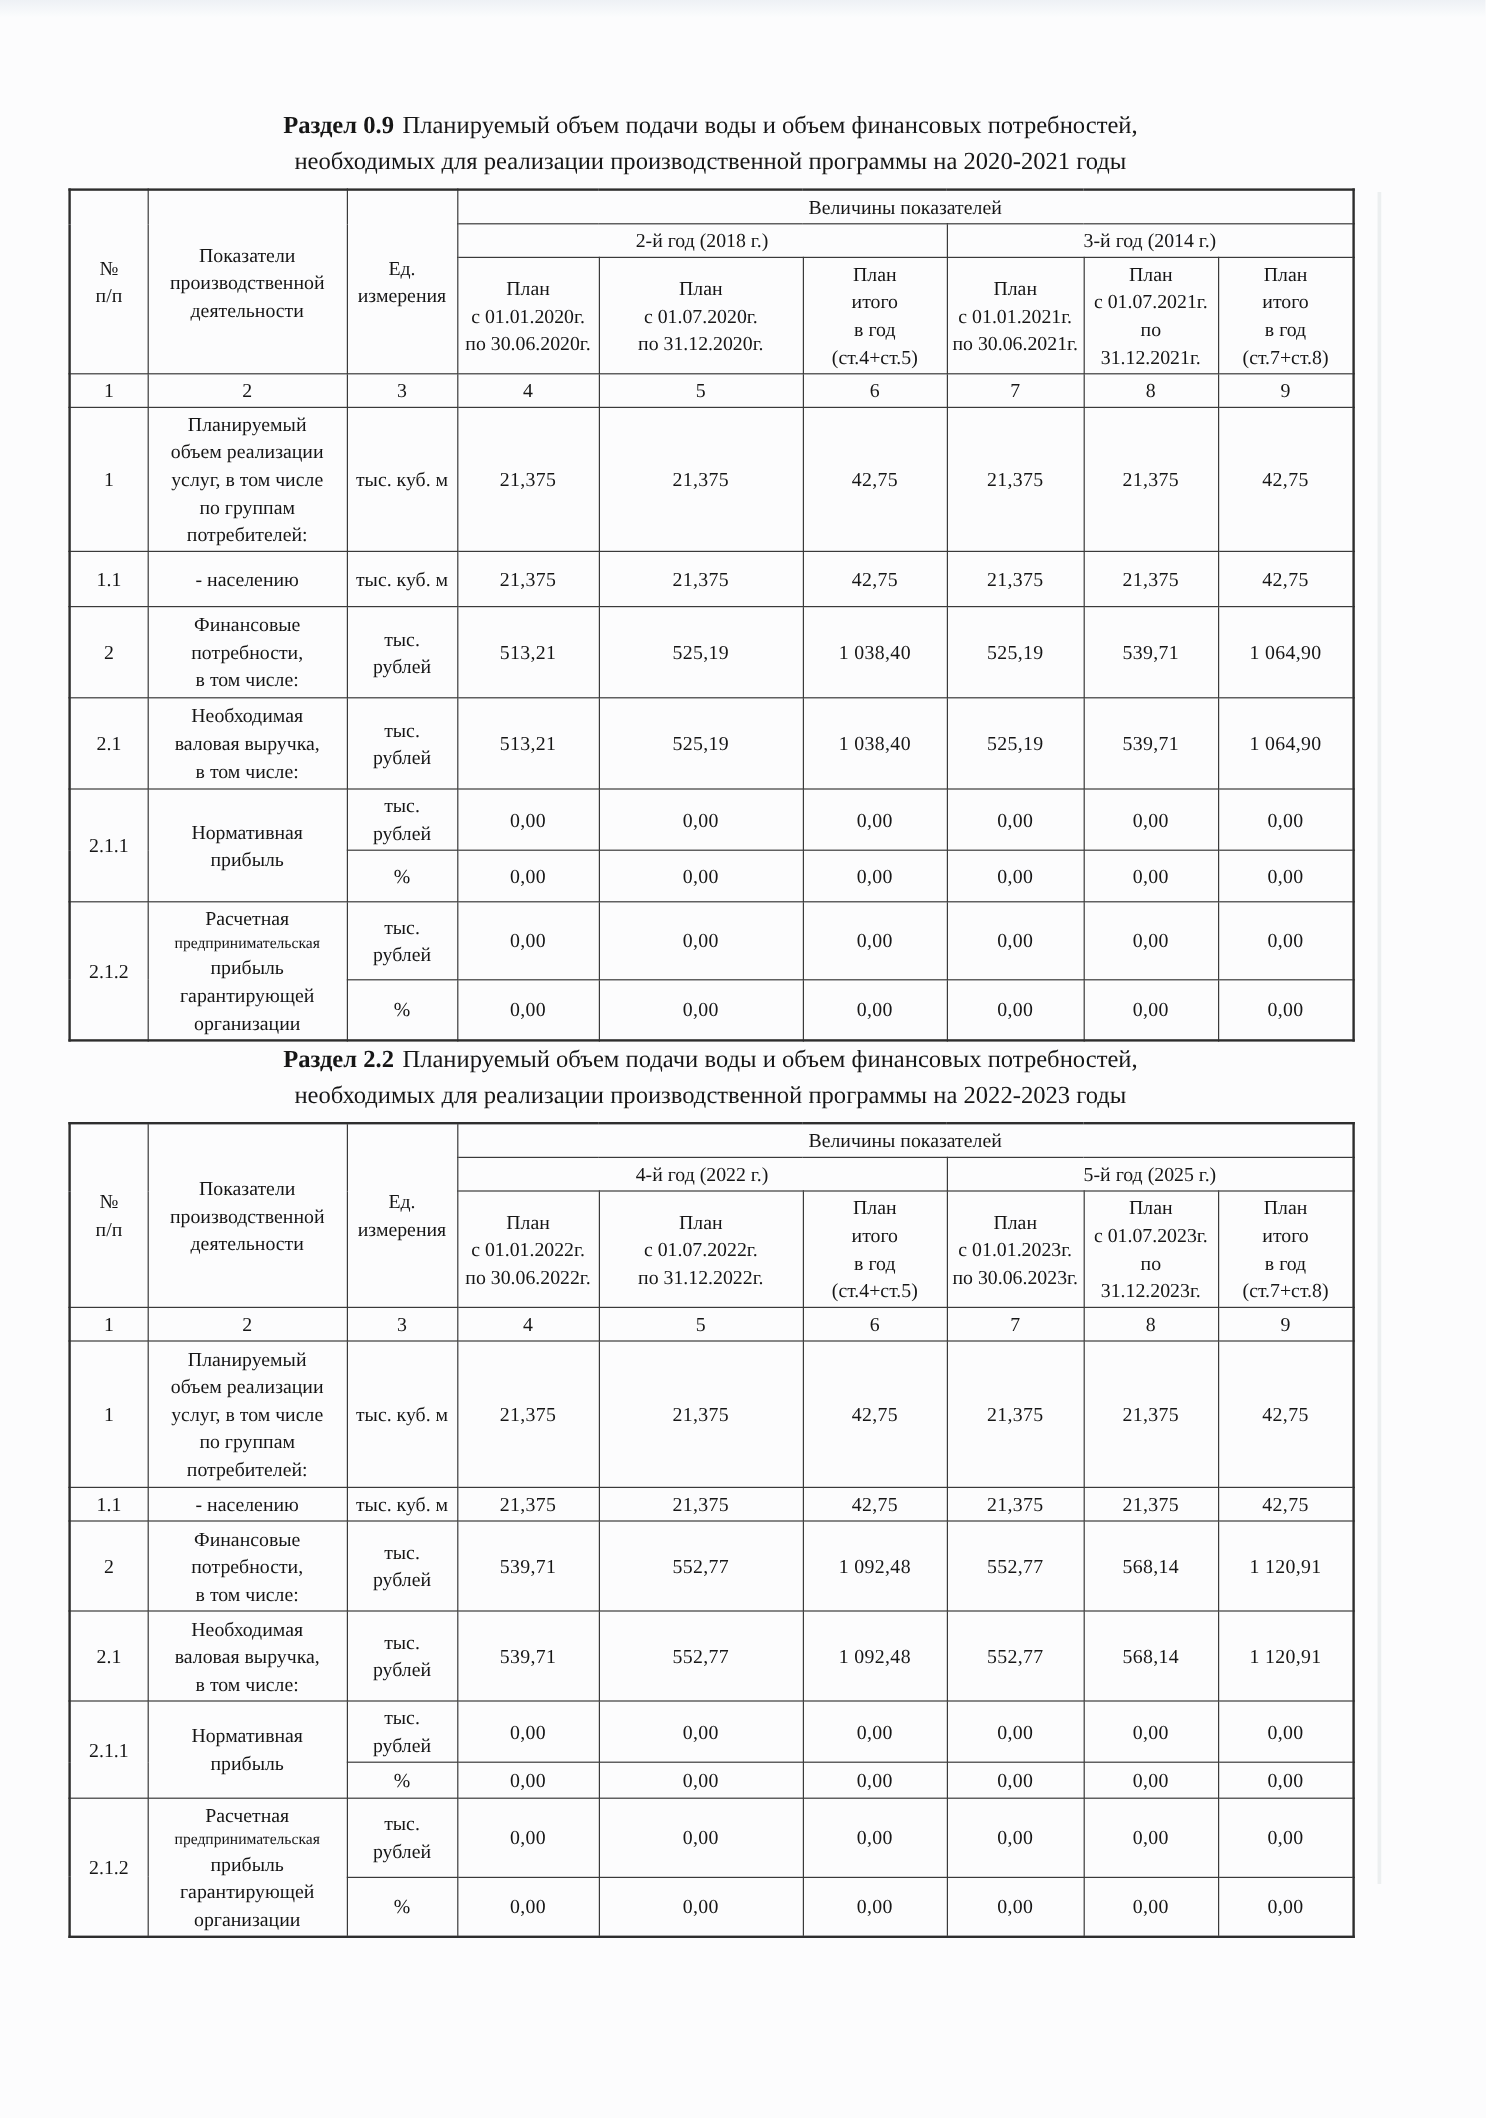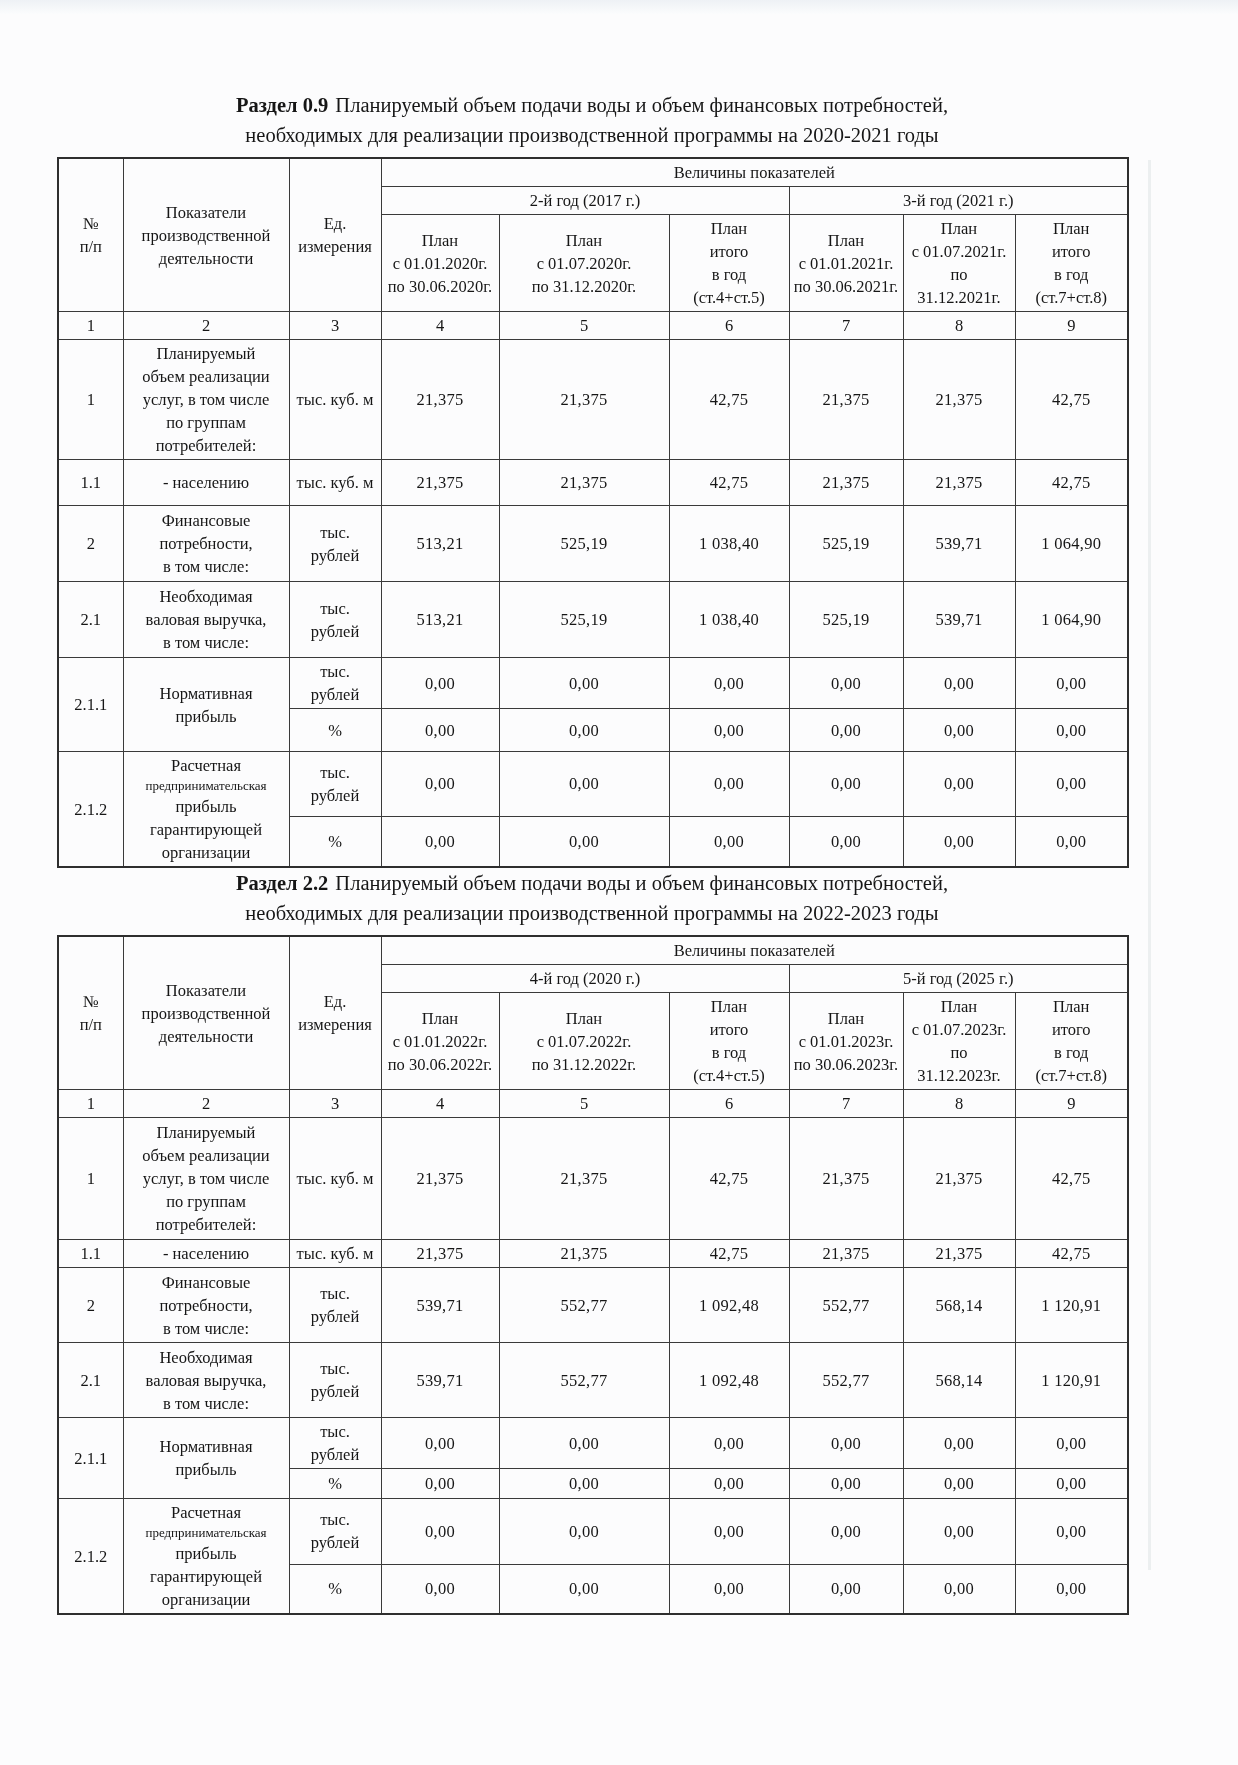--- a/index.html
+++ b/index.html
@@ -86,22 +86,22 @@
     <td class="hdr pre" rowspan="3">№
 п/п</td>
     <td class="hdr pre" rowspan="3">Показатели
 производственной
 деятельности</td>
     <td class="hdr pre" rowspan="3">Ед.
 измерения</td>
     <td class="hdr vh" colspan="6">Величины показателей</td>
   </tr>
   <tr class="r-year">
-    <td class="hdr yr" colspan="3">2-й год (2017 г.)</td>
-    <td class="hdr yr" colspan="3">3-й год (2021 г.)</td>
+    <td class="hdr yr" colspan="3">2-й год (2018 г.)</td>
+    <td class="hdr yr" colspan="3">3-й год (2014 г.)</td>
   </tr>
   <tr class="r-plan">
     <td class="hdr plan pre">План
 с 01.01.2020г.
 по 30.06.2020г.</td>
     <td class="hdr plan pre">План
 с 01.07.2020г.
 по 31.12.2020г.</td>
     <td class="hdr plan pre">План
 итого
@@ -257,21 +257,21 @@
     <td class="hdr pre" rowspan="3">№
 п/п</td>
     <td class="hdr pre" rowspan="3">Показатели
 производственной
 деятельности</td>
     <td class="hdr pre" rowspan="3">Ед.
 измерения</td>
     <td class="hdr vh" colspan="6">Величины показателей</td>
   </tr>
   <tr class="r-year">
-    <td class="hdr yr" colspan="3">4-й год (2020 г.)</td>
+    <td class="hdr yr" colspan="3">4-й год (2022 г.)</td>
     <td class="hdr yr" colspan="3">5-й год (2025 г.)</td>
   </tr>
   <tr class="r-plan">
     <td class="hdr plan pre">План
 с 01.01.2022г.
 по 30.06.2022г.</td>
     <td class="hdr plan pre">План
 с 01.07.2022г.
 по 31.12.2022г.</td>
     <td class="hdr plan pre">План

